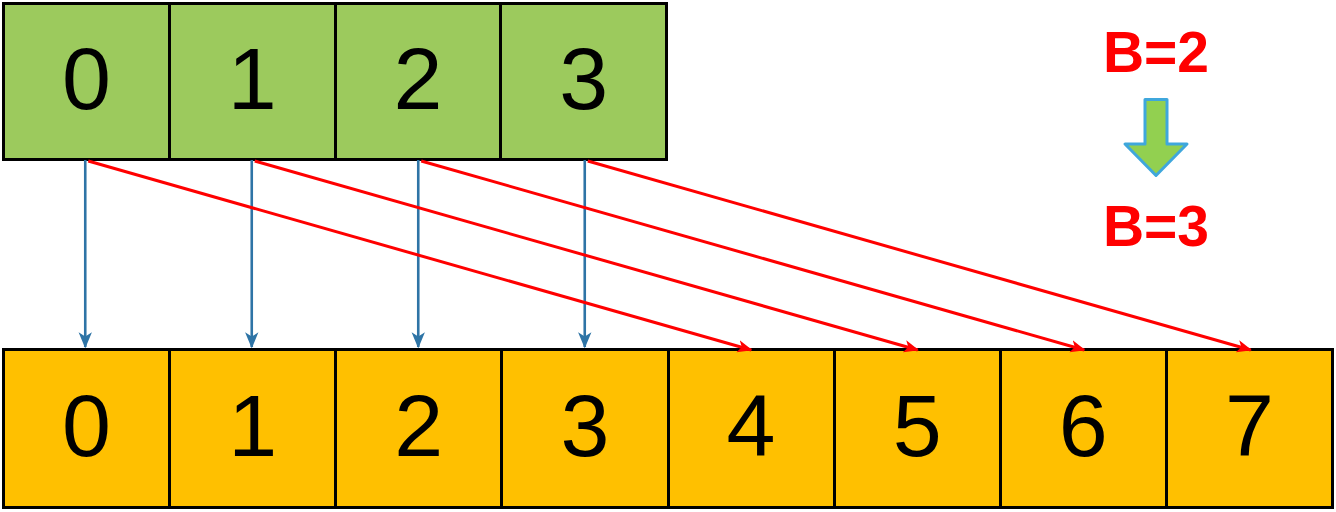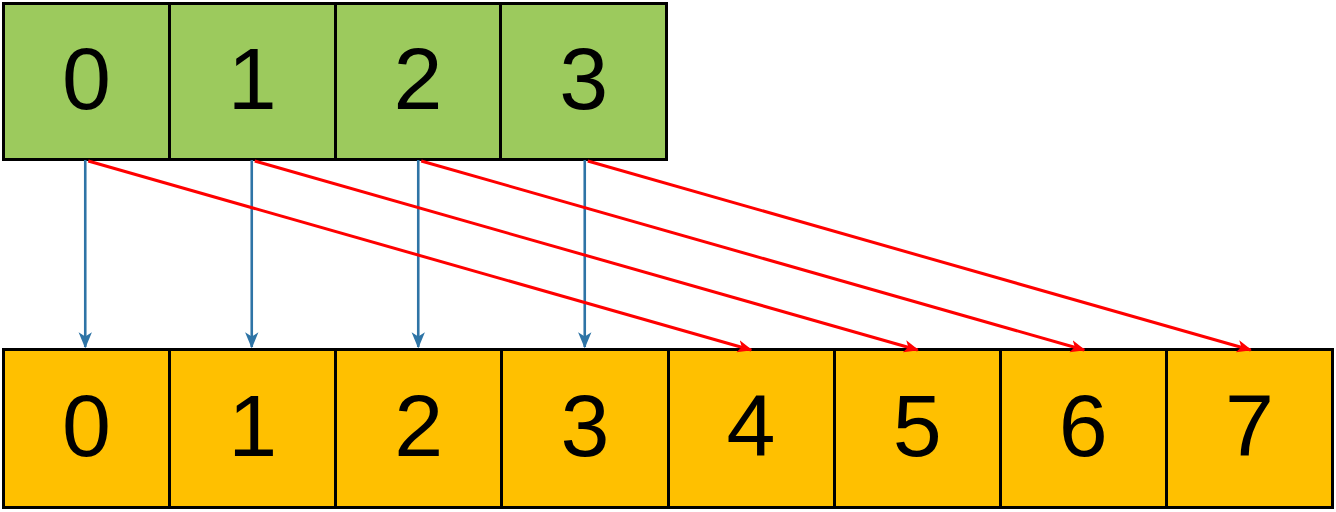--- a/index.html
+++ b/index.html
@@ -123,14 +123,21 @@
         <line x1="584.75" y1="160" x2="584.75" y2="347" stroke="#2E74A6" stroke-width="2.6" marker-end="url(#arrowhead-direct)"></line>
       </g>
     <g id="shifted-arrows">
         <line x1="88.25" y1="161" x2="751.25" y2="350" stroke="#FF0000" stroke-width="3" marker-end="url(#arrowhead-shifted)"></line>
         <line x1="254.75" y1="161" x2="917.75" y2="350" stroke="#FF0000" stroke-width="3" marker-end="url(#arrowhead-shifted)"></line>
         <line x1="421.25" y1="161" x2="1084.25" y2="350" stroke="#FF0000" stroke-width="3" marker-end="url(#arrowhead-shifted)"></line>
         <line x1="587.75" y1="161" x2="1250.75" y2="350" stroke="#FF0000" stroke-width="3" marker-end="url(#arrowhead-shifted)"></line>
       </g>
   </svg>
 
+  <div class="annotation">
+    <div class="b-label">B=2</div>
+    <svg class="block-arrow" width="68" height="80" viewBox="0 0 68 80">
+      <polygon points="23,1.5 45,1.5 45,46 65,46 34,77.5 3,46 23,46"></polygon>
+    </svg>
+    <div class="b-label b-after">B=3</div>
+  </div>
 
 </div>
 
 </body></html>

